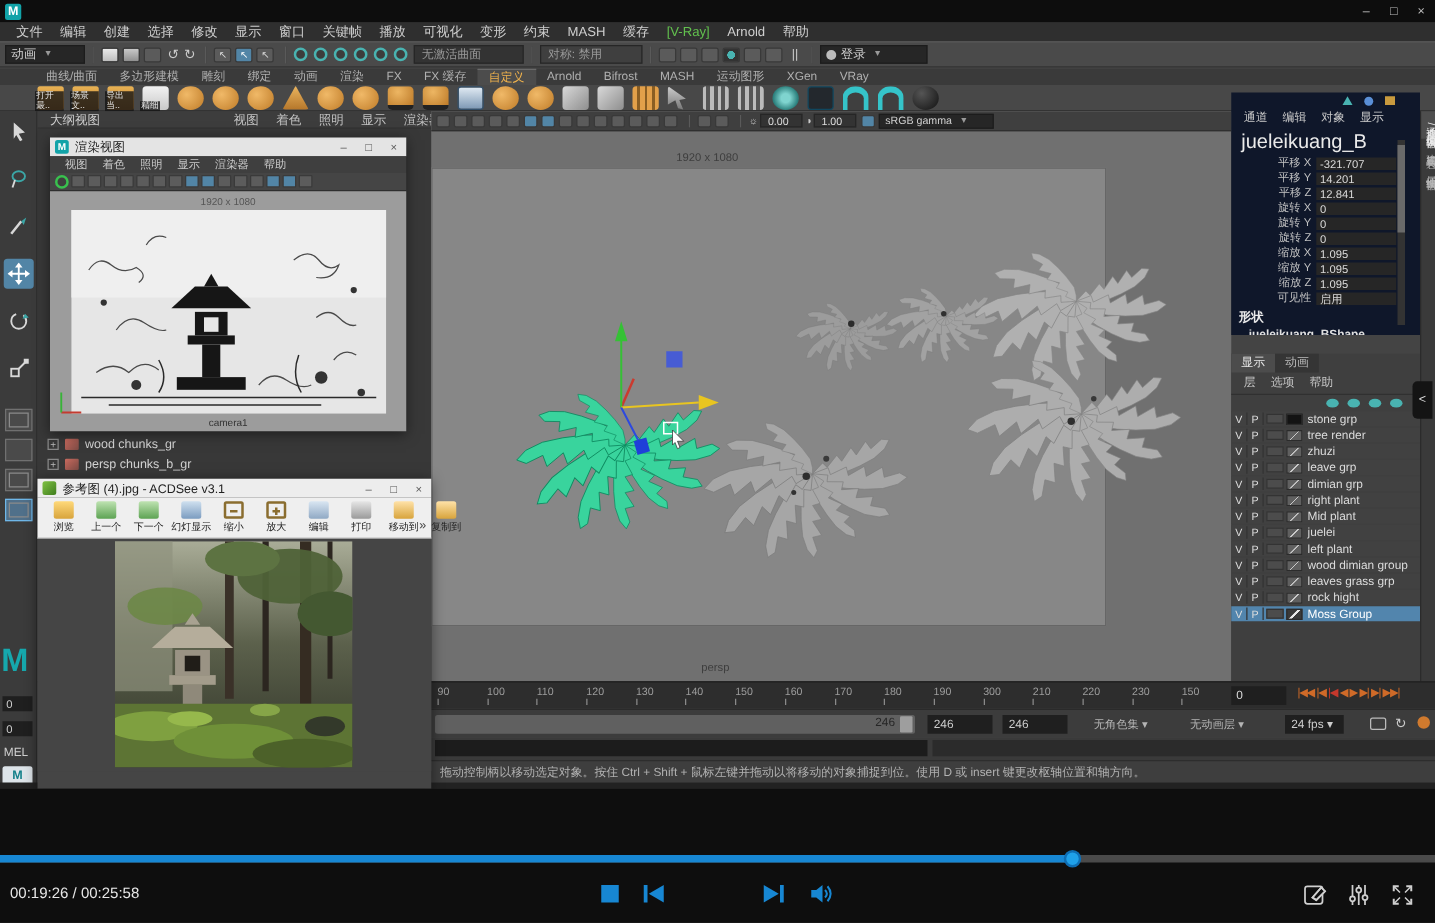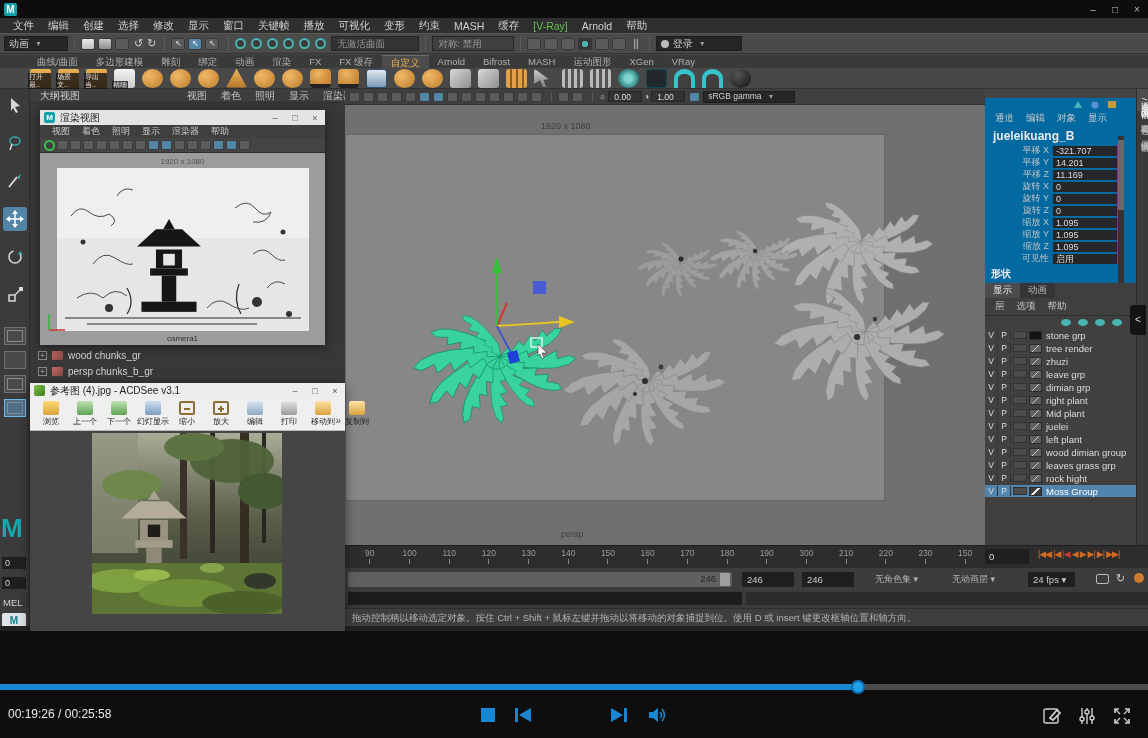--- a/index.html
+++ b/index.html
@@ -65,24 +65,24 @@
 .olrow .plus{width:9px;height:9px;border:1px solid #888;color:#bbb;font-size:8px;line-height:7px;text-align:center;margin-right:5px}
 .olrow .gico{width:11px;height:9px;background:linear-gradient(135deg,#c96a5e,#7c4a44);margin-right:5px;border-radius:1px}
 .olrow .nm{font-size:10px;color:#d2d2d2}
 
 .viewport{left:345px;top:89px;width:640px;height:456px;background:#707070;overflow:hidden}
 .vp-iconrow{position:absolute;left:0;top:0;width:640px;height:16px;background:#3f3f3f;display:flex;align-items:center;padding-left:4px;border-bottom:1px solid #2f2f2f}
 .vp-gate{position:absolute;left:0;top:45px;width:540px;height:367px;background:#878787;border:1px solid #666}
 .vpsvg{position:absolute;left:0;top:0;width:640px;height:456px}
 .vplabel{position:absolute;font-size:9px;color:#3e3e3e}
 
-.chbox{left:985px;top:98px;width:151px;height:194px;background:#0369a1;overflow:hidden}
+.chbox{left:985px;top:74px;width:151px;height:194px;background:#0f172a;overflow:hidden}
 .chmenus{display:flex;gap:4px;padding:3px 0 2px 6px}
 .chmenus span{font-size:9.5px;color:#c9c9c9;padding:0 4px}
-.chobj{font-size:12px;font-weight:bold;color:#eaeaea;padding:2px 0 2px 8px}
+.chobj{font-size:16px;font-weight:normal;color:#eaeaea;padding:2px 0 2px 8px}
 .chrow{display:flex;align-items:center;height:11px;margin-bottom:1px}
 .chrow .lb{width:68px;text-align:right;font-size:9px;color:#c2c2c2;padding-right:4px}
 .chrow .val{width:64px;height:10px;background:#262626;color:#dadada;font-size:9px;line-height:10px;padding-left:3px}
 .shhdr{font-size:10px;font-weight:bold;color:#eaeaea;padding:2px 0 1px 6px}
 .shname{font-size:9.5px;font-weight:bold;color:#e0e0e0;padding-left:14px}
 .airow{display:flex;align-items:center;height:10px;margin-bottom:1px}
 .airow .lb{width:104px;text-align:right;font-size:7.5px;color:#c2c2c2;padding-right:3px}
 .airow .val{width:36px;height:9px;background:#262626;color:#d5d5d5;font-size:8px;line-height:9px;padding-left:3px}
 
 .layers{left:985px;top:283px;width:151px;height:262px;background:#3f3f3f}
@@ -104,21 +104,21 @@
 .lrow .nm{font-size:9.5px;color:#dcdcdc}
 .lrow.selected .nm{color:#fff}
 
 .vstrip{left:1136px;top:89px;width:12px;height:456px;background:#3a3a3a;border-left:1px solid #2b2b2b}
 .vtab{writing-mode:vertical-rl;font-size:8px;color:#b8b8b8;letter-spacing:1px;padding:6px 1px;display:block}
 .vtab.active{background:#4e4e4e;color:#eee}
 .collapser{position:absolute;left:1130px;top:305px;width:16px;height:30px;background:#141414;border-radius:4px 0 0 4px;color:#ddd;font-size:10px;text-align:center;line-height:30px}
 
 .timeline{left:30px;top:545px;width:1118px;height:22px;background:#2d2d2d;border-top:1px solid #1f1f1f;display:flex}
 .ticks{position:absolute;left:320px;top:2px;display:flex}
-.tickcell{width:39.7px;display:flex;flex-direction:column;align-items:center}
+.tickcell{width:39.7px;display:flex;flex-direction:column;}
 .tickcell .lb{font-size:8.5px;color:#9c9c9c}
 .tickcell .tk{width:1px;height:5px;background:#8a8a8a;margin-top:1px}
 .curframe{position:absolute;left:955px;top:3px;width:44px;height:15px;background:#1f1f1f;color:#dcdcdc;font-size:9.5px;line-height:15px;padding-left:4px}
 .playbtns{position:absolute;left:1008px;top:3px;display:flex;gap:2px}
 .playbtns span{font-size:9px;color:#cf6a28;letter-spacing:-1px}
 .playbtns span.red{color:#c4382c}
 .rangebar{left:30px;top:567px;width:1118px;height:23px;background:#3c3c3c;border-top:1px solid #2a2a2a;position:absolute}
 .rtrack{position:absolute;left:318px;top:4px;width:384px;height:15px;background:#606060;border-radius:2px}
 .rtrack .endlab{position:absolute;right:16px;top:1px;font-size:9.5px;color:#262626}
 .rtrack .hndl{position:absolute;right:2px;top:1px;width:10px;height:13px;background:#9e9e9e;border-radius:1px}
@@ -589,21 +589,21 @@
             <span class="val">-321.707</span>
           </div>
 
           <div class="chrow">
             <span class="lb">平移 Y</span>
             <span class="val">14.201</span>
           </div>
 
           <div class="chrow">
             <span class="lb">平移 Z</span>
-            <span class="val">11.169</span>
+            <span class="val">12.841</span>
           </div>
 
           <div class="chrow">
             <span class="lb">旋转 X</span>
             <span class="val">0</span>
           </div>
 
           <div class="chrow">
             <span class="lb">旋转 Y</span>
             <span class="val">0</span>

